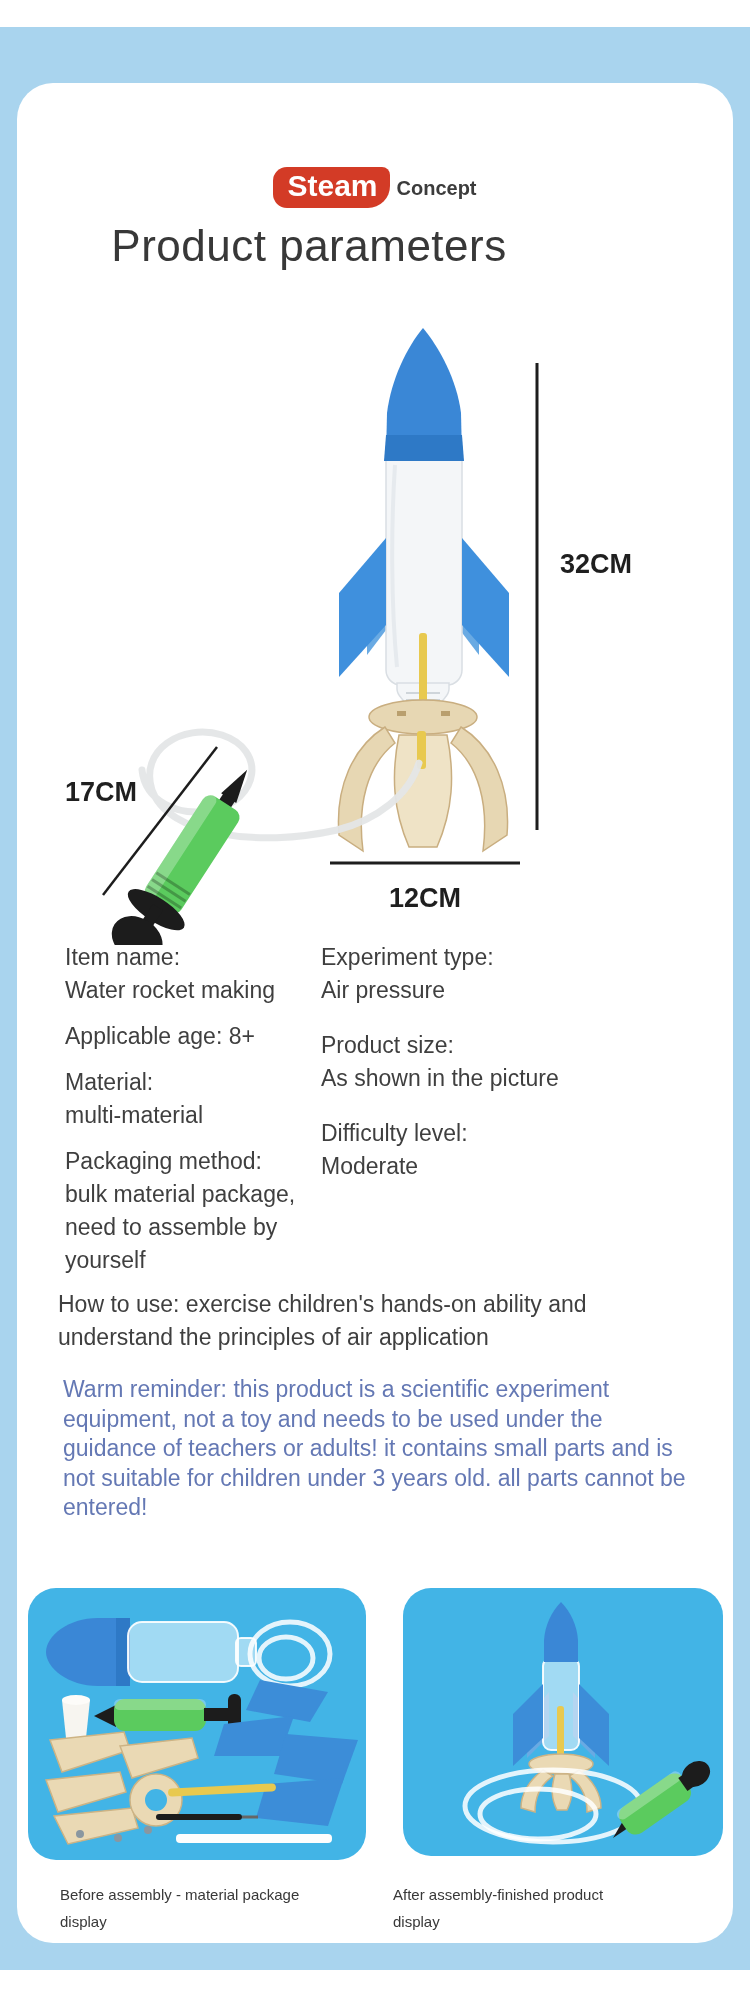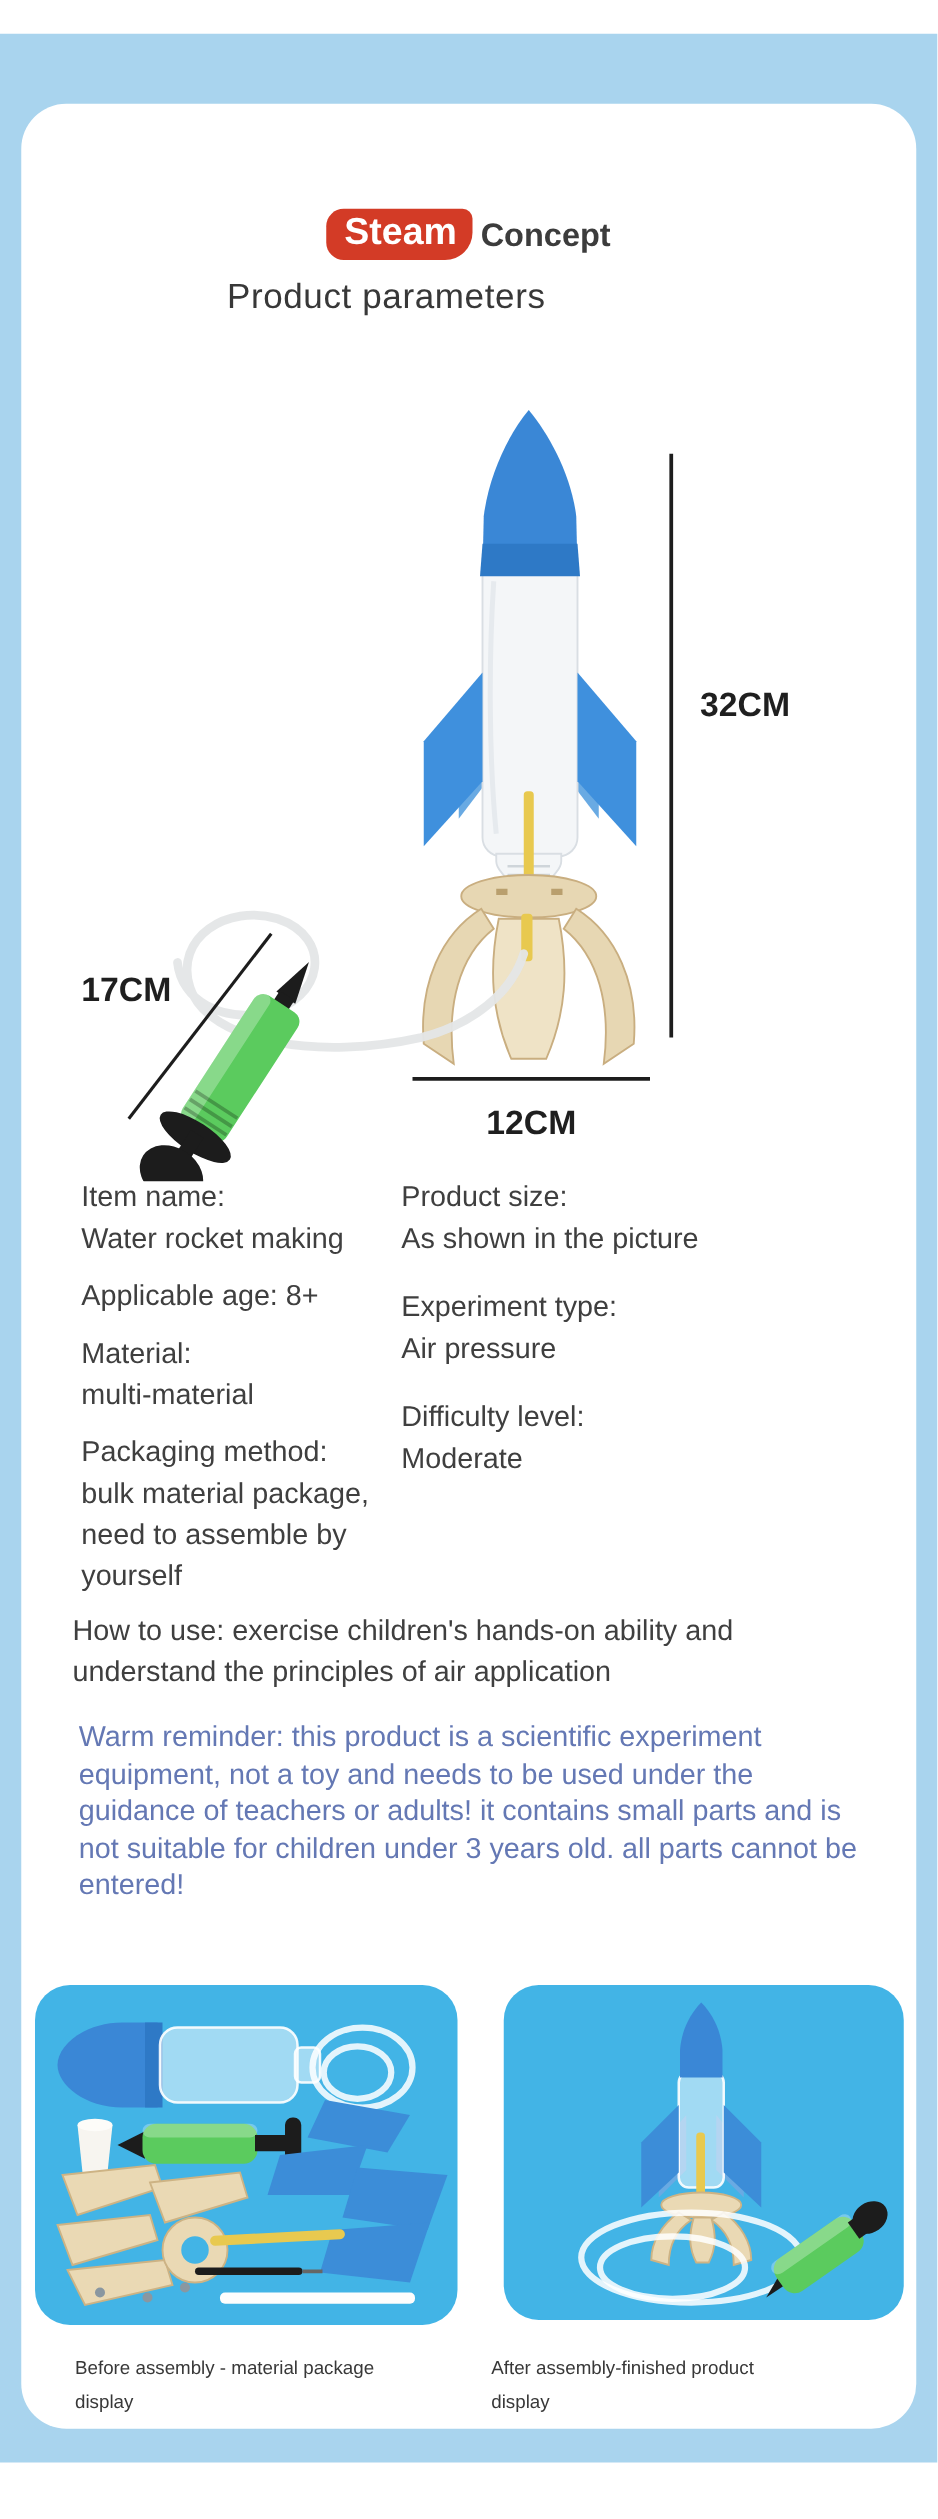--- a/index.html
+++ b/index.html
@@ -11,23 +11,23 @@
   *{margin:0;padding:0;box-sizing:border-box;}
   body{width:750px;height:2015px;position:relative;background:#ffffff;
        font-family:"Liberation Sans",sans-serif;overflow:hidden;}
   .blue-band{position:absolute;left:0;top:27px;width:750px;height:1943px;background:var(--page-bg);}
   .card{position:absolute;left:17px;top:83px;width:716px;height:1860px;background:var(--card-bg);
         border-radius:36px;}
   .logo-row{position:absolute;left:0;top:84px;width:716px;display:flex;justify-content:center;
         align-items:center;}
   .logo-badge{background:var(--logo-red);color:#ffffff;font-size:30px;font-weight:700;
         padding:2px 12px 5px 14px;border-radius:14px 8px 22px 14px;line-height:34px;}
-  .logo-word{color:var(--logo-text-dark);font-size:26px;font-weight:600;margin-left:7px;line-height:34px;}
+  .logo-word{color:var(--logo-text-dark);font-size:20px;font-weight:600;margin-left:7px;line-height:34px;}
   .page-title{position:absolute;left:0;top:138px;width:584px;text-align:center;
-        font-size:28px;font-weight:500;color:var(--heading-text);letter-spacing:0.5px;}
+        font-size:44px;font-weight:500;color:var(--heading-text);letter-spacing:0.5px;}
   .figure{position:absolute;left:0;top:212px;width:716px;height:650px;}
 
   .specs{position:absolute;left:48px;top:858px;width:640px;display:grid;
         grid-template-columns:240px 1fr;column-gap:16px;}
   .spec-col{display:flex;flex-direction:column;}
   .spec-item{margin-bottom:13px;}
   .spec-col.right .spec-item{margin-bottom:22px;}
   .spec-label,.spec-value{font-size:23px;line-height:33px;color:var(--body-text);}
   .howto{position:absolute;left:41px;top:1205px;width:645px;font-size:23px;line-height:33px;
         color:var(--body-text);}
@@ -153,26 +153,26 @@
         <div class="spec-label">Material:</div>
         <div class="spec-value">multi-material</div>
       </div>
       <div class="spec-item">
         <div class="spec-label">Packaging method:</div>
         <div class="spec-value">bulk material package, need to assemble by yourself</div>
       </div>
     </div>
     <div class="spec-col right">
       <div class="spec-item">
+        <div class="spec-label">Experiment type:</div>
+        <div class="spec-value">Air pressure</div>
+      </div>
+      <div class="spec-item">
         <div class="spec-label">Product size:</div>
         <div class="spec-value">As shown in the picture</div>
-      </div>
-      <div class="spec-item">
-        <div class="spec-label">Experiment type:</div>
-        <div class="spec-value">Air pressure</div>
       </div>
       <div class="spec-item">
         <div class="spec-label">Difficulty level:</div>
         <div class="spec-value">Moderate</div>
       </div>
     </div>
   </div>
 
   <div class="howto">How to use: exercise children's hands-on ability and understand the principles of air application</div>
   <div class="reminder">Warm reminder: this product is a scientific experiment equipment, not a toy and needs to be used under the guidance of teachers or adults! it contains small parts and is not suitable for children under 3 years old. all parts cannot be entered!</div>

